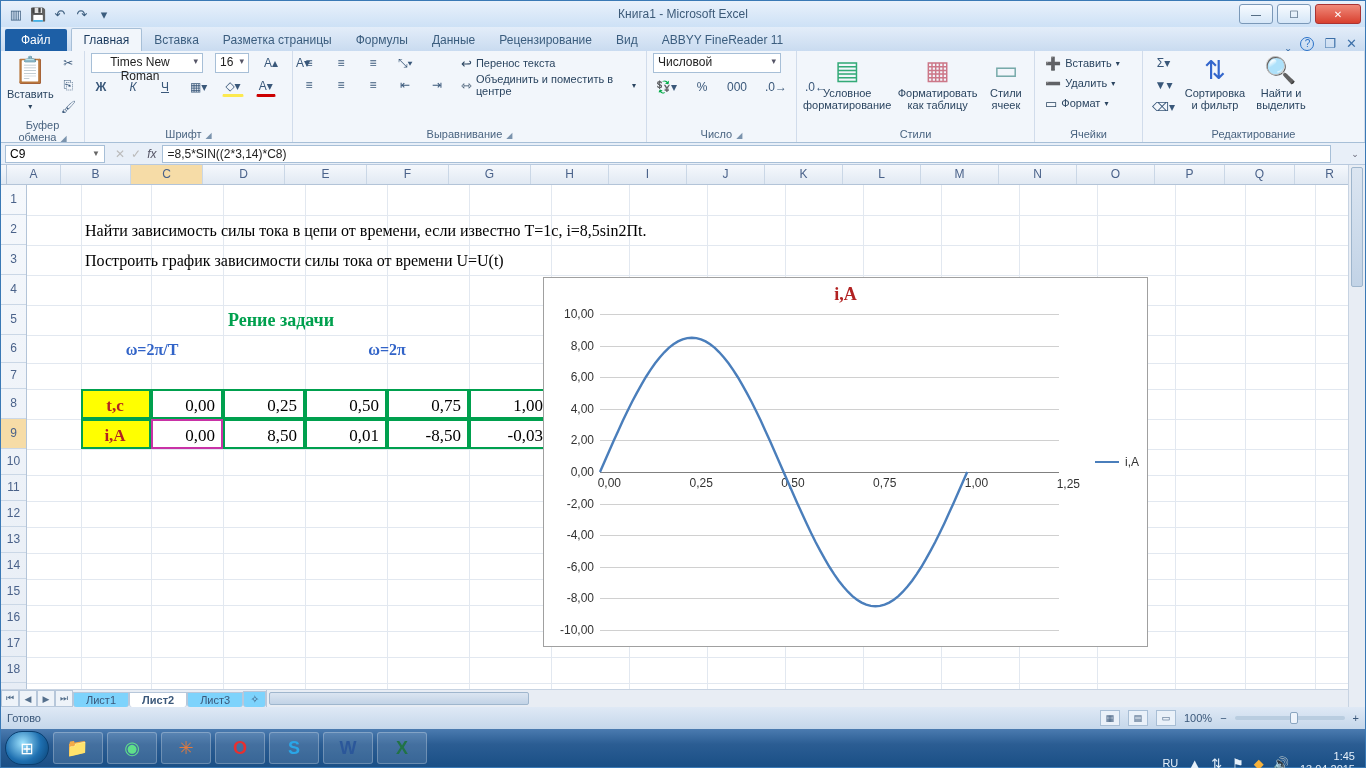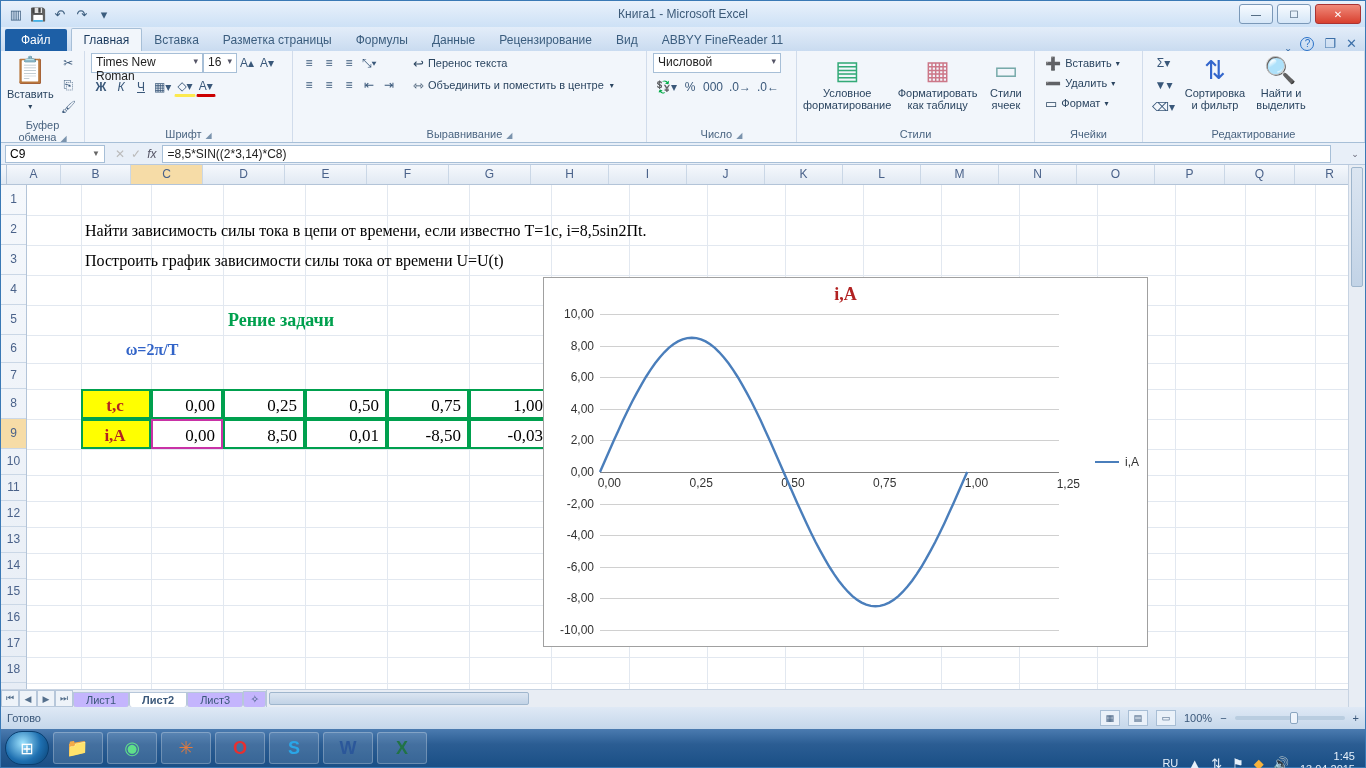--- a/index.html
+++ b/index.html
@@ -25,21 +25,21 @@
 
 
 .ribbon { height:92px; background:#f2f6fb; border-bottom:1px solid #a7bfd7; display:flex; }
 .rgroup { border-right:1px solid #d1dceb; height:100%; display:flex; flex-direction:column; padding:2px 6px 0 6px;}
 .rgroup .content { flex:1; display:flex; align-items:flex-start; gap:4px;}
 .rgroup .label { text-align:center; font-size:11px; color:#4a6480; padding:2px 0;}
 .rgroup .label .dlg { font-size:8px; color:#7a93ad; margin-left:4px;}
 .bigbtn { display:flex; flex-direction:column; align-items:center; justify-content:center; width:48px; padding-top:2px; font-size:11px; color:#2b4560; gap:2px;}
 .bigbtn .bicon { font-size:26px; color:#c98a3b;}
 .midcol { display:flex; flex-direction:column; gap:2px; }
-.row { display:flex; gap:0; align-items:center;}
+.row { display:flex; gap:12px; align-items:center;text-align:center;}
 .smbtn { min-width:20px; height:20px; display:flex; align-items:center; justify-content:center; border:1px solid transparent; border-radius:2px; font-size:12px; color:#3a587a; padding:0 2px;}
 .select { height:20px; border:1px solid #a7bfd7; background:#fff; font-size:12px; padding:1px 18px 1px 4px; position:relative; color:#222;}
 .select::after { content:"▾"; position:absolute; right:4px; top:2px; font-size:9px; color:#556;}
 .select.font { width:112px;}
 .select.size { width:34px;}
 .longbtn { height:20px; display:flex; align-items:center; gap:4px; padding:0 4px; font-size:11px; color:#2b4560;}
 .longbtn .licon { font-size:13px;}
 .select.num { width:128px;}
 
 
@@ -69,21 +69,21 @@
 .omega { color:#3264c8; font-weight:bold; font-size:16px; text-align:center;}
 .tcell { border:2px solid #00a04e; text-align:right; padding-right:6px; font-size:17px; color:#000;}
 .tcell.hdr { background:#ffff00; color:#b22222; font-weight:bold; text-align:center;}
 .active-cell { border:2px solid #c932a6; }
 .rscroll { position:absolute; right:0; top:0; bottom:0; width:17px; background:#e8edf4; border-left:1px solid #c7d3e2;}
 .rscroll .thumb { position:absolute; left:2px; right:2px; top:2px; height:120px; background:linear-gradient(#dbe5f1,#c2d3e6); border:1px solid #9fb6cd; border-radius:2px;}
 .hscroll-row { height:18px; display:flex; background:#e8edf4; border-top:1px solid #c7d3e2;}
 .sheettabs { display:flex; align-items:center; gap:0; }
 .navset { display:flex; }
 .navbtn { width:18px; height:17px; border:1px solid #b7c7da; background:#eef3f9; font-size:9px; color:#55708d; display:flex; align-items:center; justify-content:center;}
-.stab { padding:1px 12px; font-size:11px; border:1px solid #b7c7da; border-bottom:none; background:#c4b5fd; color:#3b587a; border-radius:0 0 3px 3px; margin-top:1px;}
+.stab { padding:1px 12px; font-size:11px; border:1px solid #b7c7da; border-bottom:none; background:#7dd3fc; color:#3b587a; border-radius:0 0 3px 3px; margin-top:1px;}
 .stab.active { background:#fff; font-weight:bold;}
 .hscroll { flex:1; position:relative; border-left:1px solid #b7c7da;}
 .hscroll .thumb { position:absolute; top:2px; bottom:2px; left:2px; width:260px; background:linear-gradient(#dbe5f1,#c2d3e6); border:1px solid #9fb6cd; border-radius:2px;}
 
 
 .statusbar { height:22px; background:linear-gradient(#dfe9f5,#c5d7ea); display:flex; align-items:center; font-size:11px; color:#3b587a; padding:0 6px;}
 .statusbar .right { margin-left:auto; display:flex; align-items:center; gap:8px;}
 .viewbtn { width:20px; height:16px; border:1px solid #a8bed5; background:#eaf1f9; display:flex; align-items:center; justify-content:center; font-size:9px;}
 .zoomslider { width:110px; height:4px; background:#b9cde0; position:relative; border-radius:2px;}
 .zoomslider .knob { position:absolute; left:50%; top:-4px; width:8px; height:12px; background:#eef4fb; border:1px solid #8aa5c0; border-radius:2px;}
@@ -383,20 +383,21 @@
           <div class="gridlines-h" style="top: 368px;"></div>
           <div class="gridlines-h" style="top: 394px;"></div>
           <div class="gridlines-h" style="top: 420px;"></div>
           <div class="gridlines-h" style="top: 446px;"></div>
           <div class="gridlines-h" style="top: 472px;"></div>
           <div class="gridlines-h" style="top: 498px;"></div>
           <div class="cell " style="left: 54px; top: 30px; height: 30px; line-height: 27px; width: 800px;">Найти зависимость силы тока в цепи от времени, если известно T=1c, i=8,5sin2Пt.</div>
           <div class="cell title2" style="left: 124px; top: 120px; height: 30px; line-height: 27px; width: 260px; text-align: center;">Рение задачи</div>
           <div class="cell " style="left: 54px; top: 60px; height: 30px; line-height: 27px; width: 700px;">Построить график зависимости силы тока от времени U=U(t)</div>
           <div class="cell omega" style="left: 54px; top: 150px; height: 28px; line-height: 25px; width: 142px; text-align: center;">ω=2π/T</div>
+          <div class="cell omega" style="left: 278px; top: 150px; height: 28px; line-height: 25px; width: 164px; text-align: center;">ω=2π</div>
           <div class="cell tcell hdr" style="left: 54px; top: 204px; height: 30px; line-height: 25px; width: 70px;">t,c</div>
           <div class="cell tcell hdr" style="left: 54px; top: 234px; height: 30px; line-height: 25px; width: 70px;">i,A</div>
           <div class="cell tcell" style="left: 124px; top: 204px; height: 30px; line-height: 25px; width: 72px;">0,00</div>
           <div class="cell tcell" style="left: 124px; top: 234px; height: 30px; line-height: 25px; width: 72px;">0,00</div>
           <div class="cell tcell" style="left: 196px; top: 204px; height: 30px; line-height: 25px; width: 82px;">0,25</div>
           <div class="cell tcell" style="left: 196px; top: 234px; height: 30px; line-height: 25px; width: 82px;">8,50</div>
           <div class="cell tcell" style="left: 278px; top: 204px; height: 30px; line-height: 25px; width: 82px;">0,50</div>
           <div class="cell tcell" style="left: 278px; top: 234px; height: 30px; line-height: 25px; width: 82px;">0,01</div>
           <div class="cell tcell" style="left: 360px; top: 204px; height: 30px; line-height: 25px; width: 82px;">0,75</div>
           <div class="cell tcell" style="left: 360px; top: 234px; height: 30px; line-height: 25px; width: 82px;">-8,50</div>

